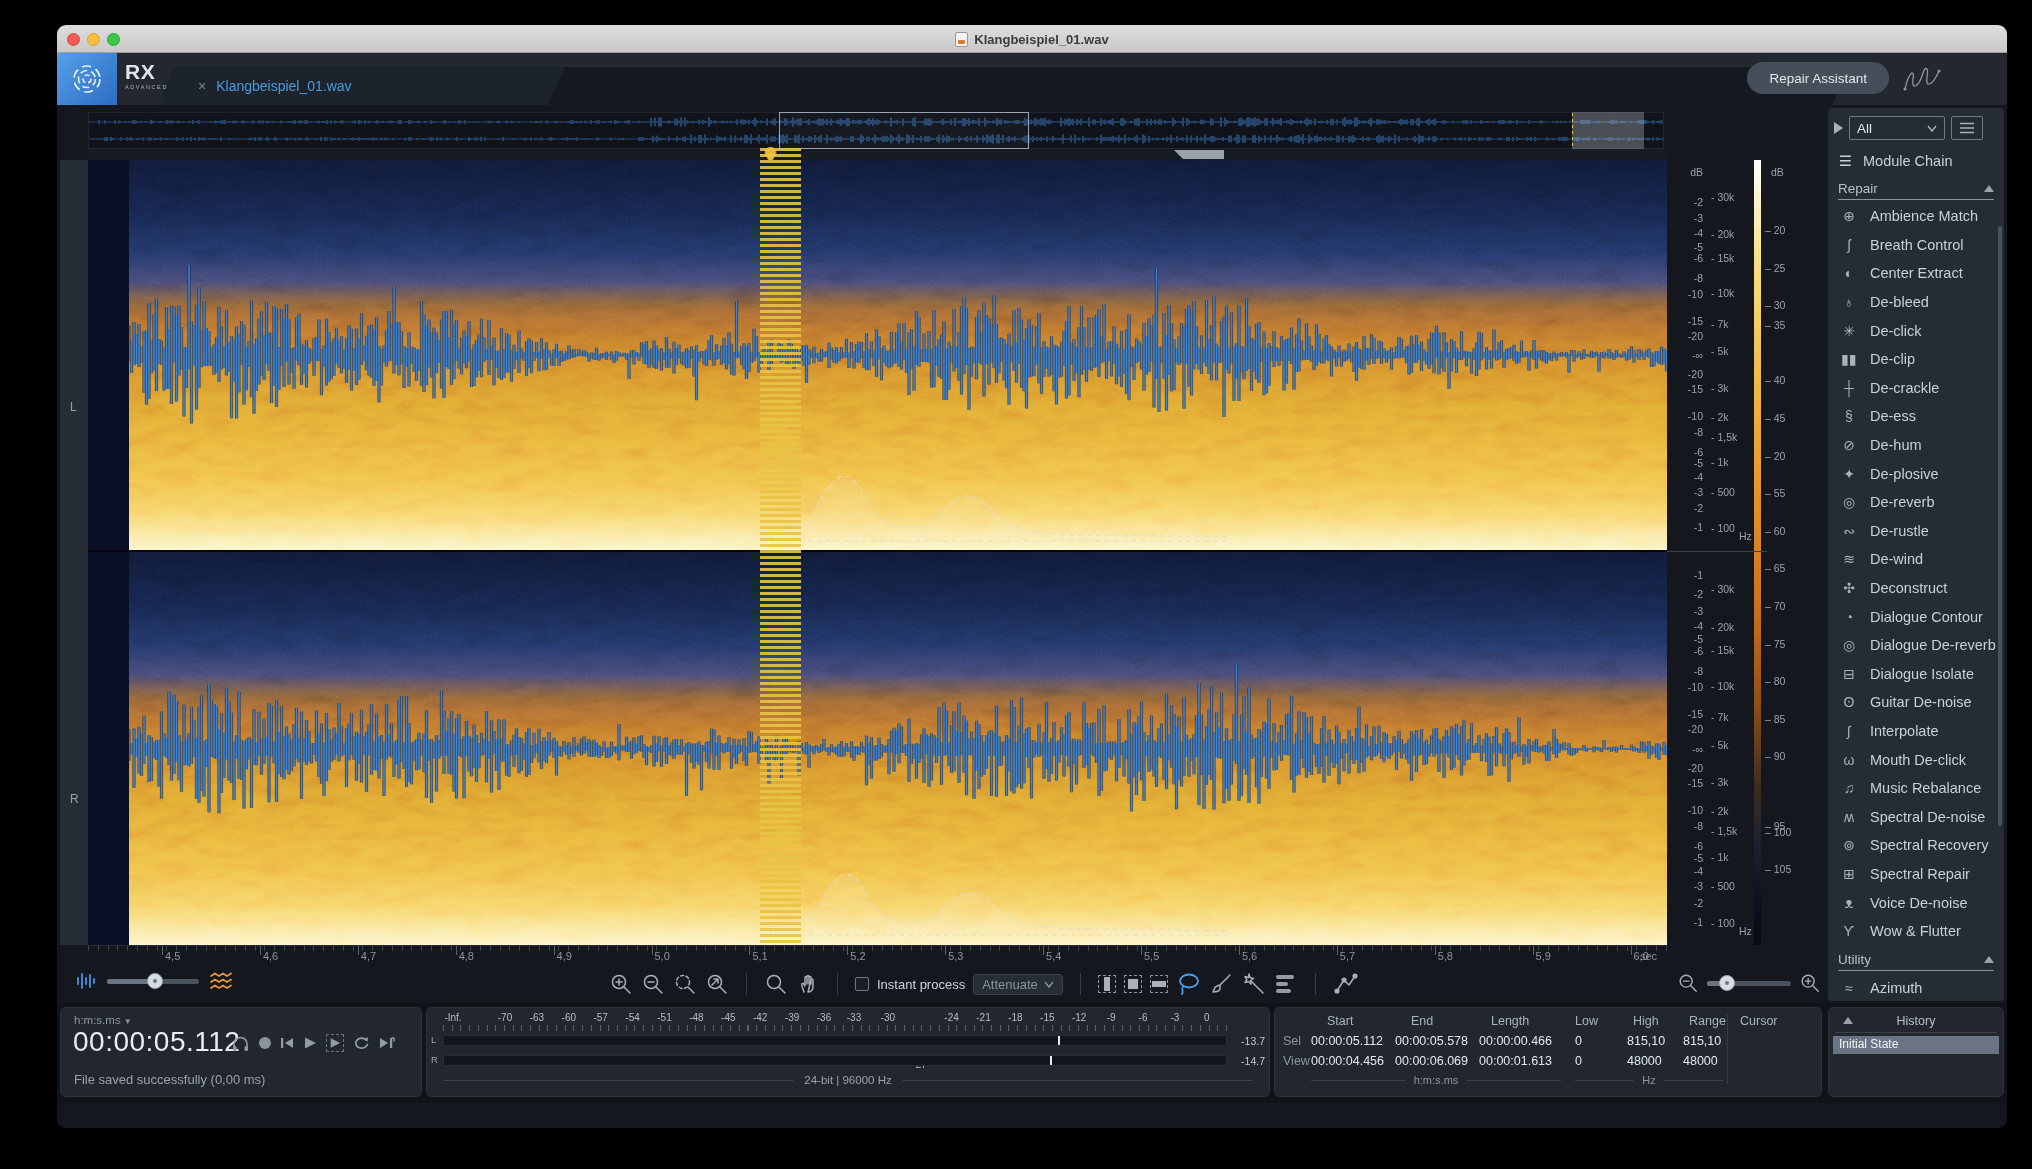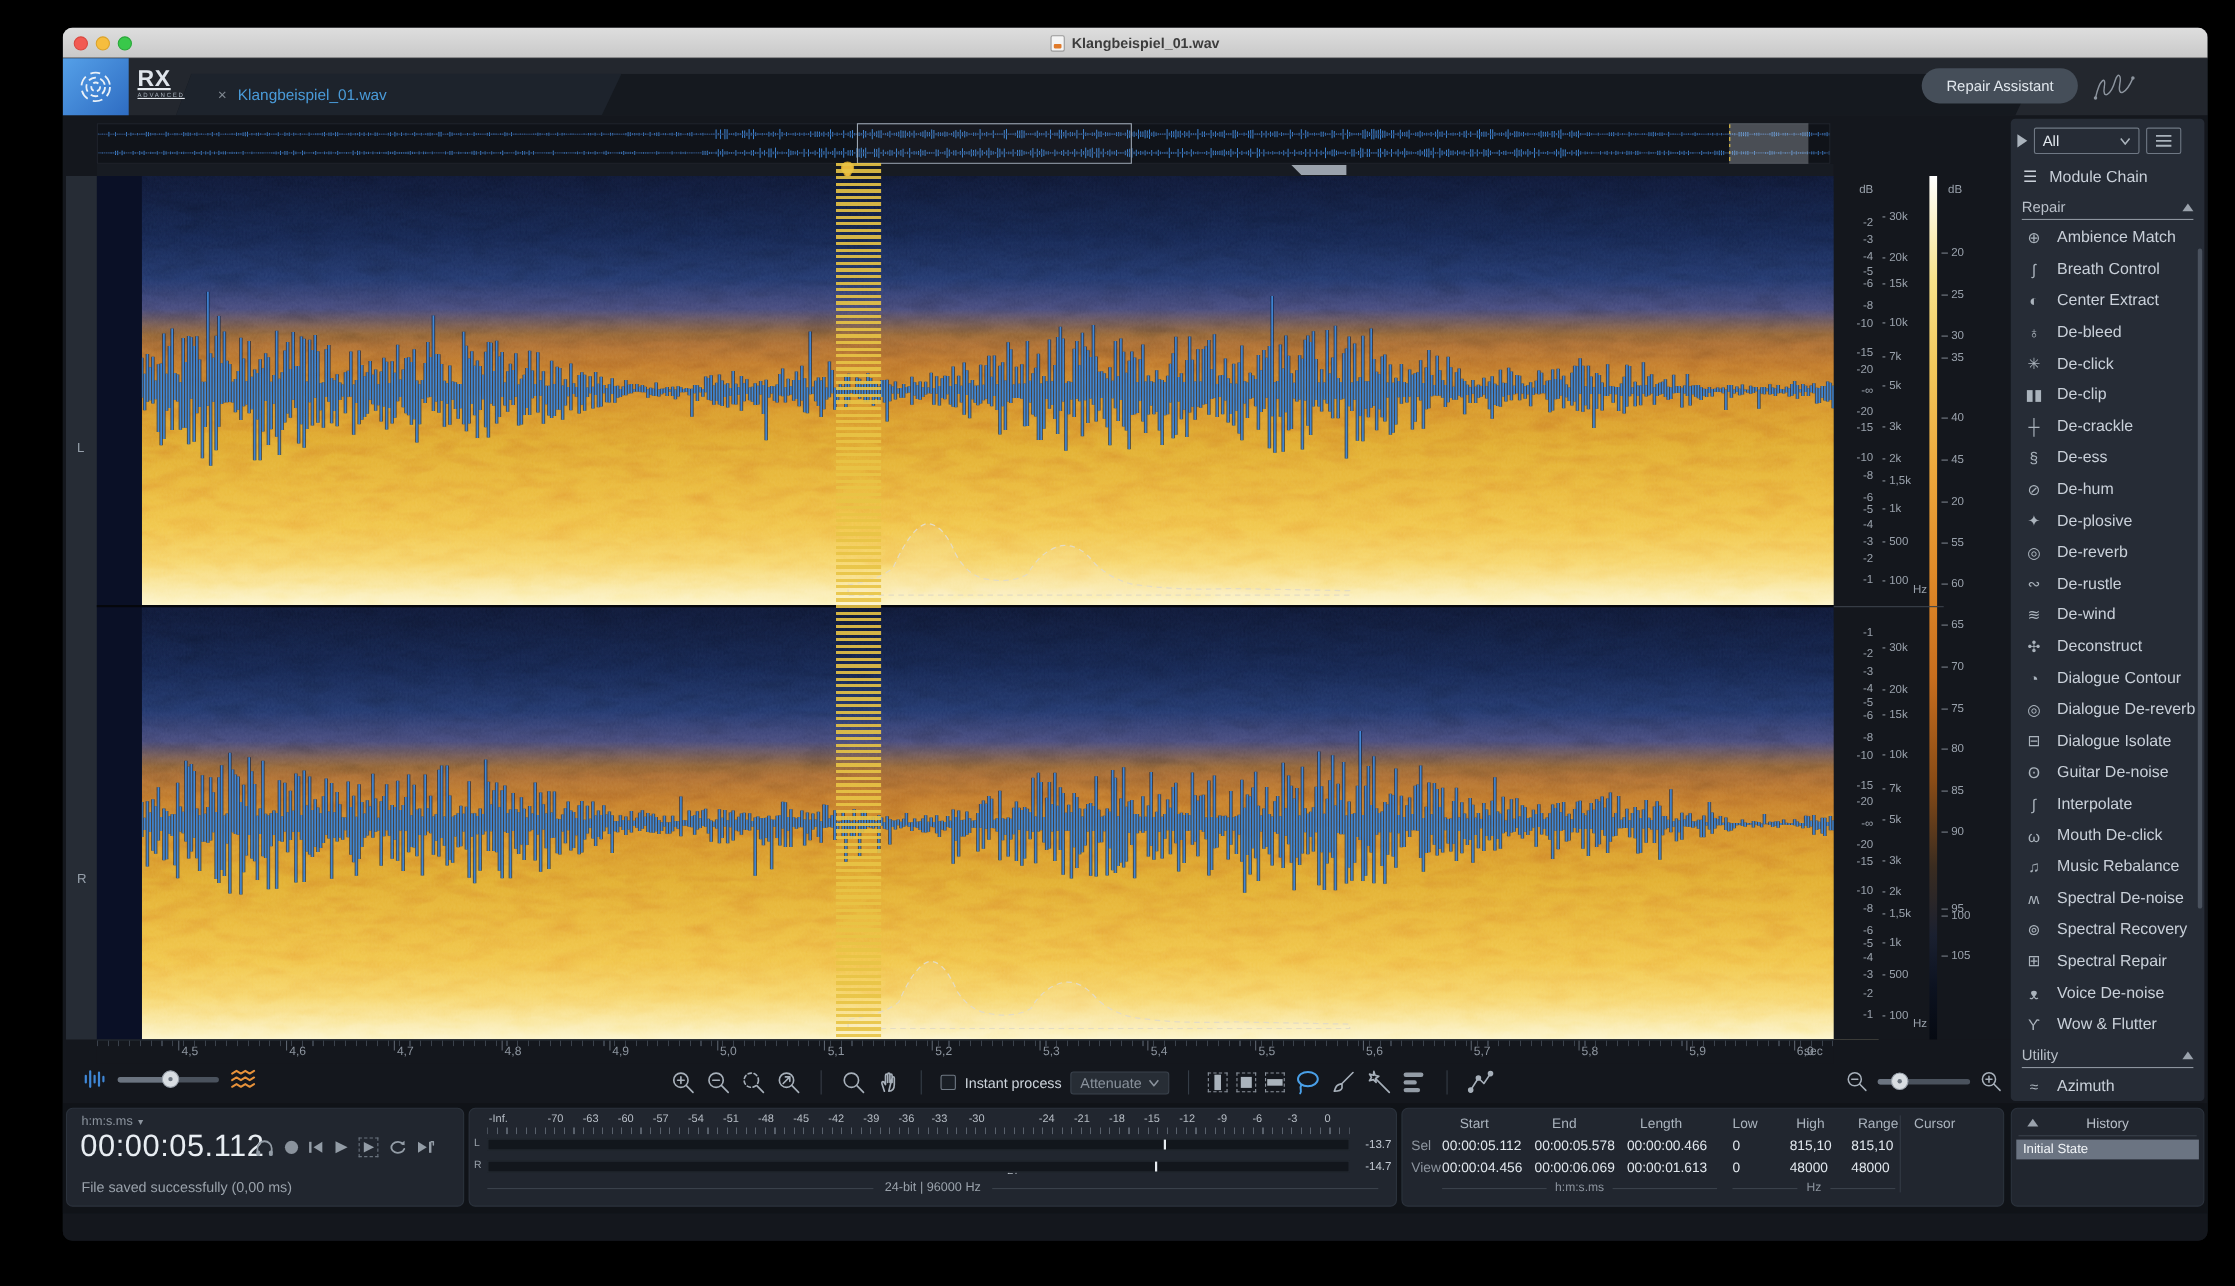--- a/index.html
+++ b/index.html
@@ -13,21 +13,21 @@
     background:linear-gradient(#dedede,#c9c9c9);border-bottom:1px solid #9f9f9f;}
   .tl{position:absolute;top:8px;width:13px;height:13px;border-radius:50%;}
   #titlebar .title{position:absolute;left:0;right:0;top:0;height:28px;display:flex;gap:6px;
     align-items:center;justify-content:center;font-size:13px;color:#3c3c3c;font-weight:700;}
   .docicon{width:13px;height:15px;background:#f4f4f4;border:1px solid #999;border-radius:2px;position:relative;}
   .docicon:after{content:"";position:absolute;left:2px;top:7px;width:7px;height:4px;background:#e07a2a;border-radius:1px;}
   
   #header{position:absolute;left:0;top:28px;right:0;height:52px;background:#23272e;}
   #logo{position:absolute;left:0;top:0;width:60px;height:52px;
     background:linear-gradient(135deg,#55a0e8,#2e6cc2);display:flex;align-items:center;justify-content:center;}
-  #rxname{position:absolute;left:68px;top:7px;color:#e8edf2;text-decoration:underline;}
+  #rxname{position:absolute;left:68px;top:7px;color:#e8edf2;}
   #rxname .rx{font-size:21px;font-weight:700;letter-spacing:.5px;color:#dfe5ec;}
   #rxname .adv{font-size:5.5px;letter-spacing:1.6px;color:#aab3bd;margin-top:0px;}
   #tabband{position:absolute;left:103px;top:14px;height:38px;width:1690px;background:#15191f;
     clip-path:polygon(14px 0,100% 0,calc(100% - 18px) 100%,0 100%);}
   #tab{position:absolute;left:103px;top:14px;height:38px;width:405px;background:#1d232c;
     clip-path:polygon(14px 0,100% 0,calc(100% - 18px) 100%,0 100%);
     display:flex;align-items:center;gap:10px;padding-left:38px;}
   #tab .x{color:#7e868f;font-size:14px;}
   #tab .fname{color:#4a9bd9;font-size:14px;}
   #repair-btn{position:absolute;right:118px;top:9px;height:32px;padding:0 22px;border-radius:16px;

